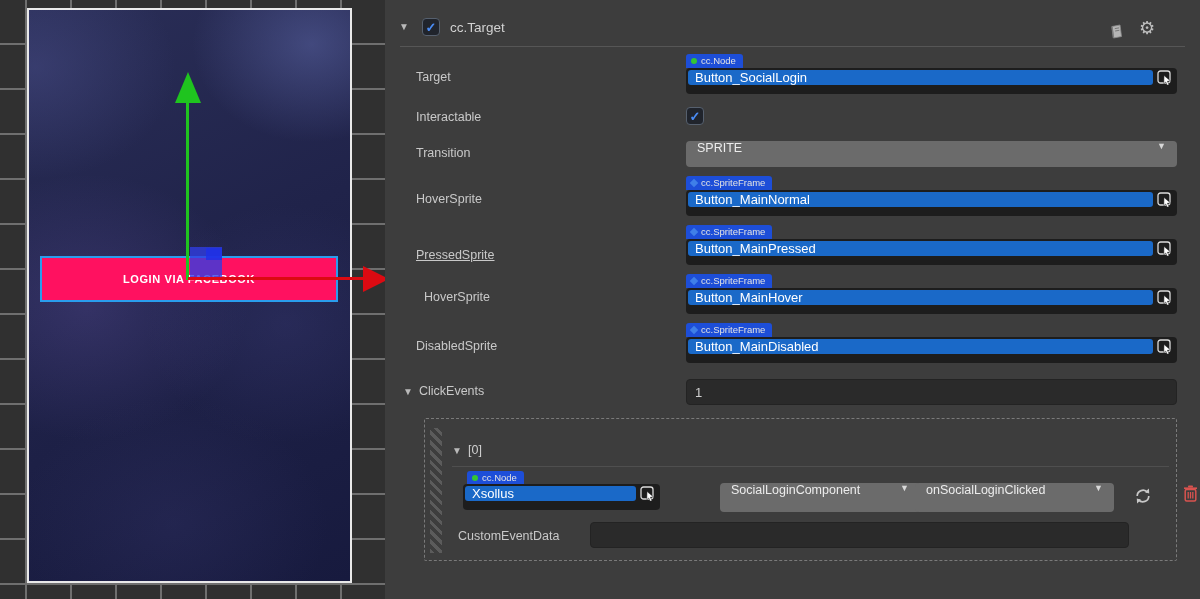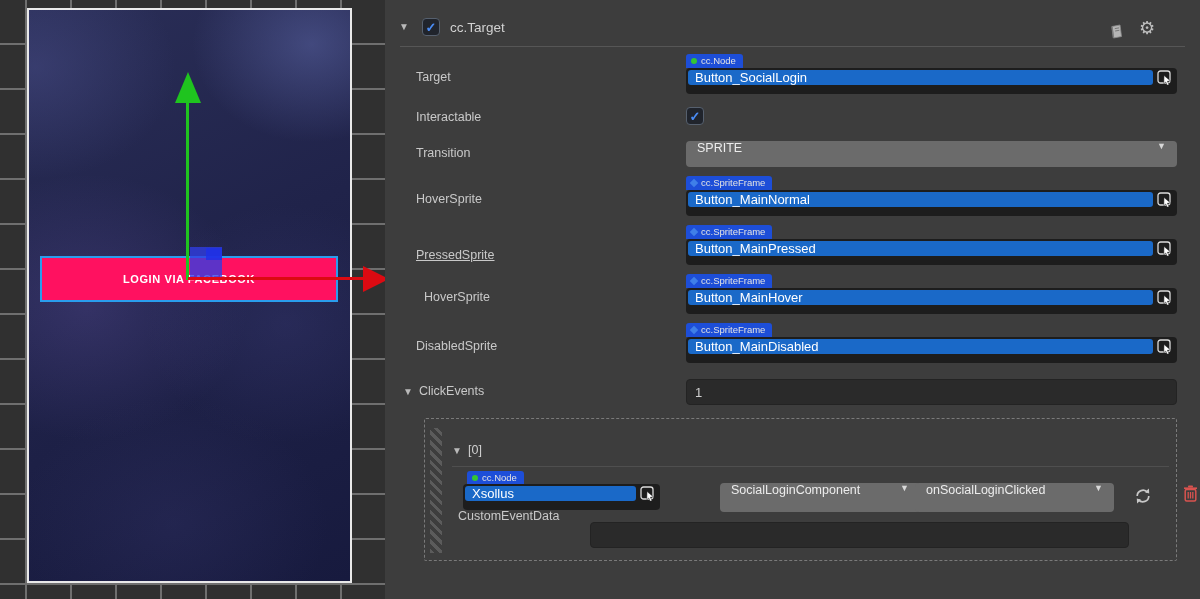--- a/index.html
+++ b/index.html
@@ -84,21 +84,21 @@
            background:repeating-linear-gradient(45deg, #5b5b5b 0 3px, transparent 3px 7px); cursor:grab; }
   .ev-arrow { position:absolute; left:27px; top:26px; color:#b9b9b9; font-size:10px; cursor:pointer; }
   .ev-index { position:absolute; left:43px; top:24px; color:#cfcfcf; font-size:12.5px; }
   .ev-sep   { position:absolute; left:27px; top:47px; width:717px; height:1px; background:#4f4f4f; }
   .ev-tag   { position:absolute; left:42px; top:52px; }
   .ev-node  { position:absolute; left:38px; top:65px; width:197px; }
   .ev-dd1   { left:295px; top:64px; width:200px; height:29px; font-size:12.5px; }
   .ev-dd2   { left:490px; top:64px; width:199px; height:29px; font-size:12.5px; }
   .ev-refresh { position:absolute; left:708px; top:68px; cursor:pointer; }
   .ev-trash   { position:absolute; left:758px; top:66px; cursor:pointer; }
-  .ev-custom-lbl { position:absolute; left:33px; top:90px; color:#c9c9c9; font-size:12.5px; }
+  .ev-custom-lbl { position:absolute; left:33px; top:110px; color:#c9c9c9; font-size:12.5px; }
   .ev-custom-input { position:absolute; left:165px; top:103px; width:539px; height:26px; }
 </style>
 </head>
 <body>
 
 <div class="stage">
 
   <div class="scene">
     <div class="canvas-frame"></div>
 

